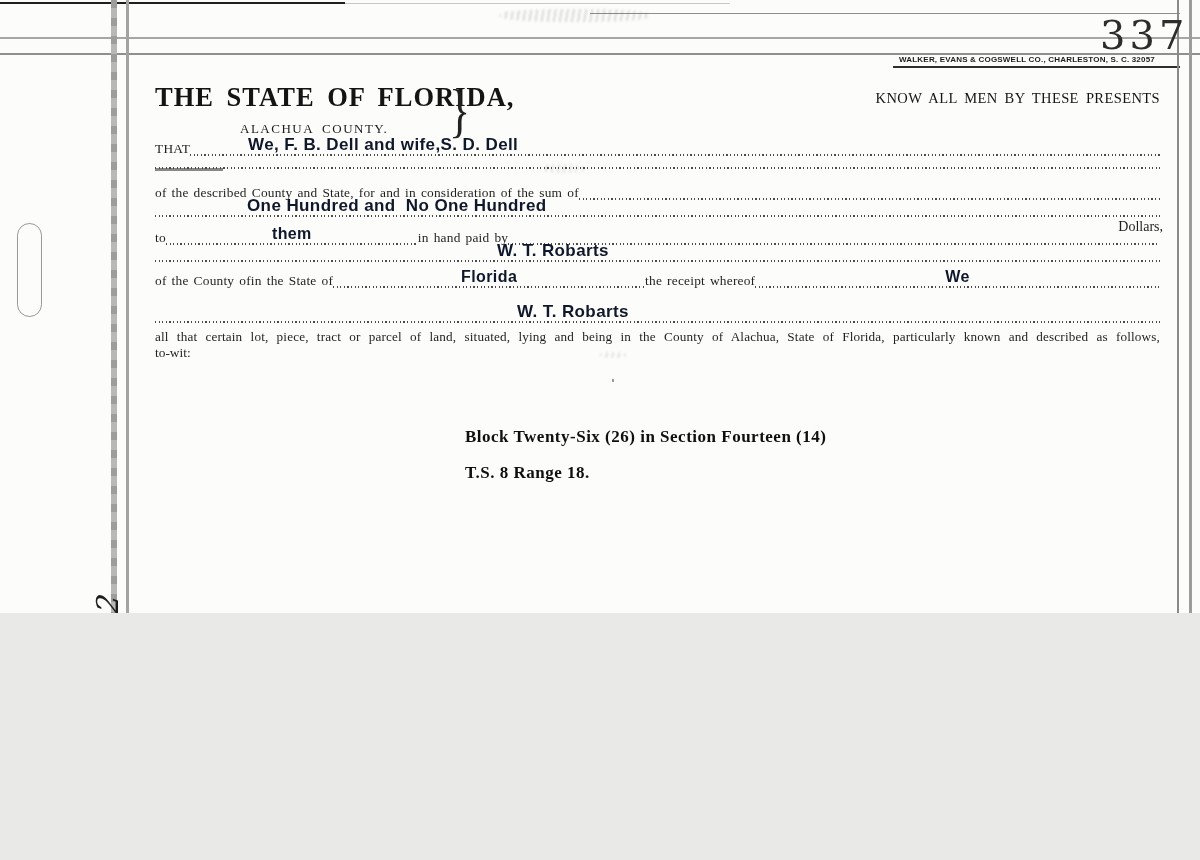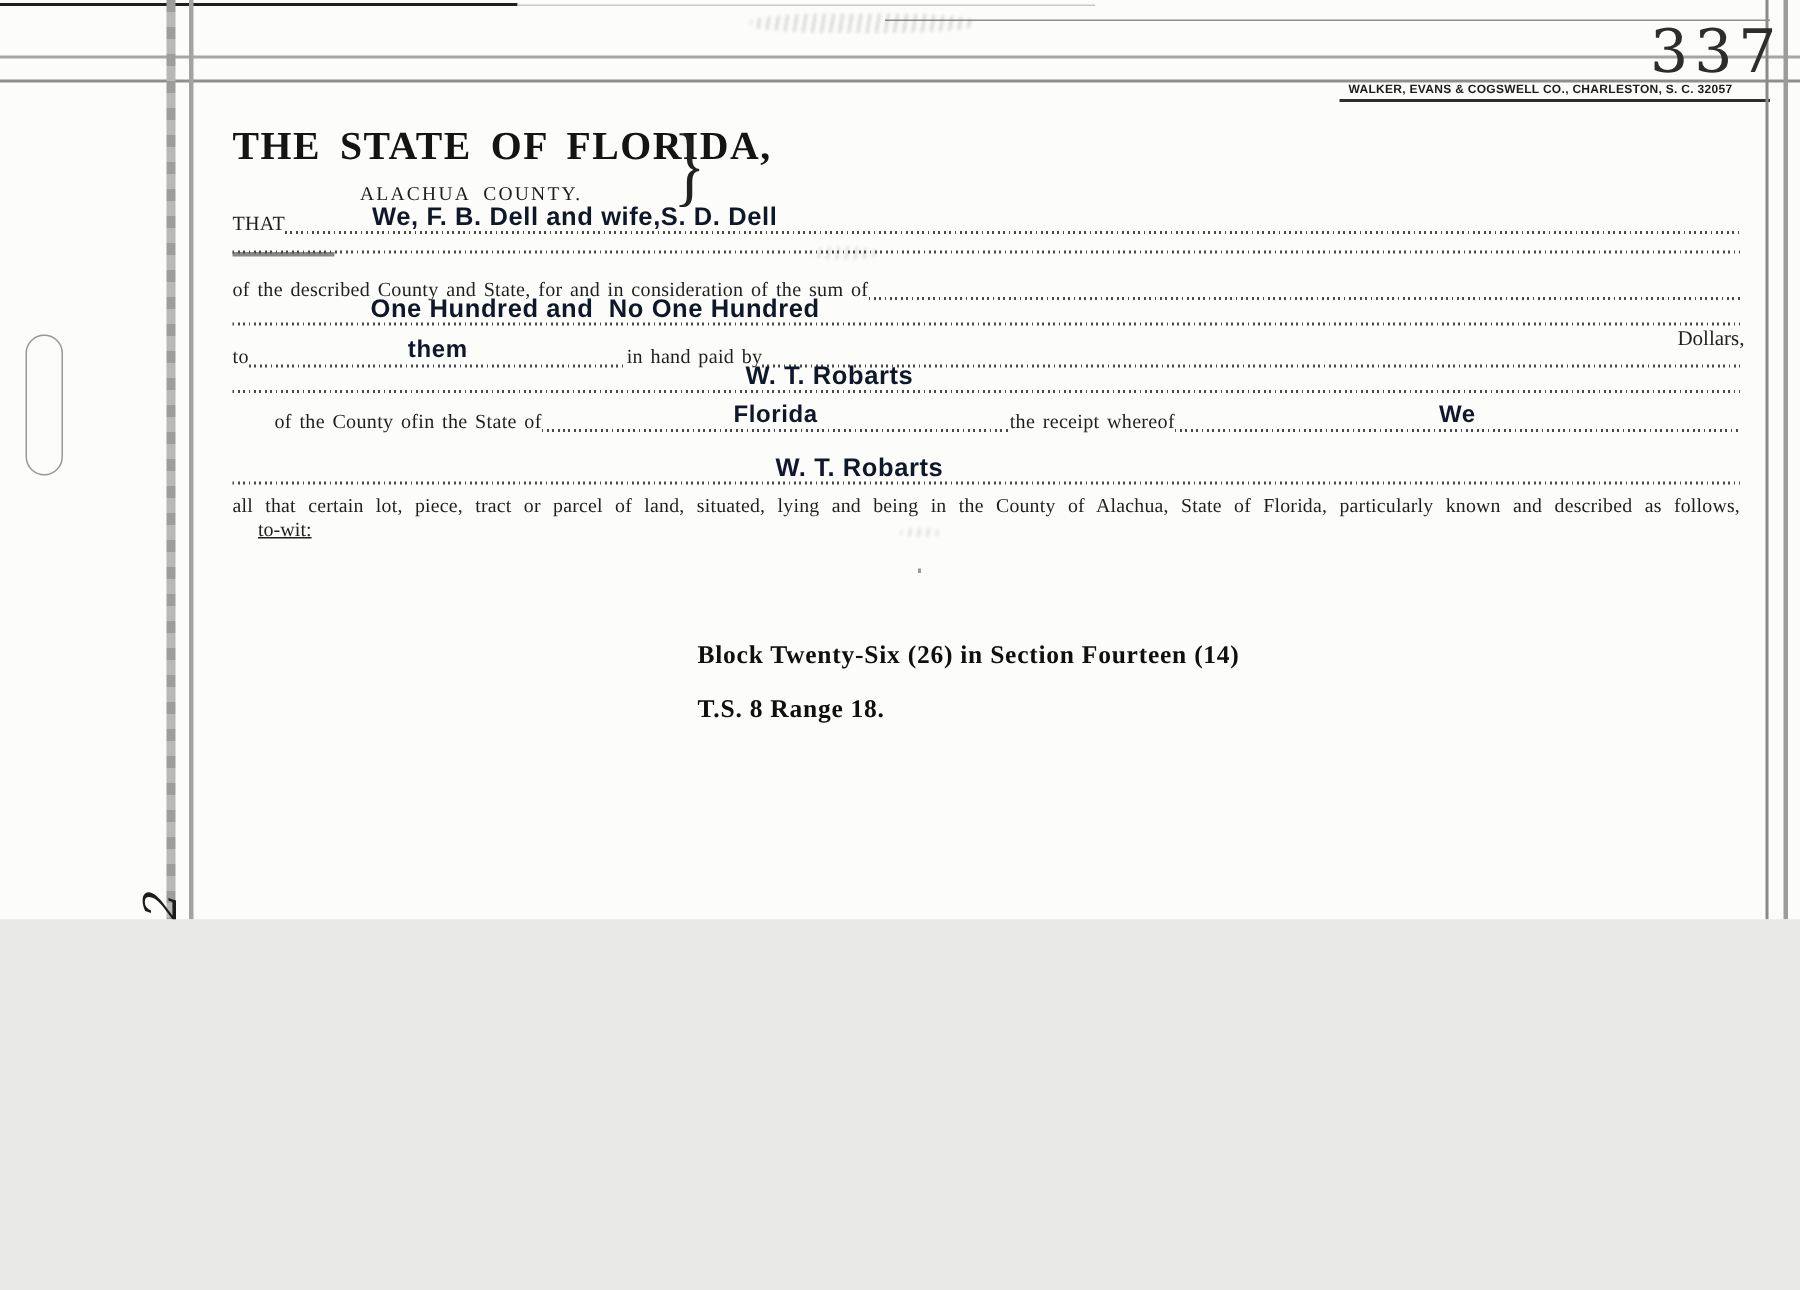--- a/index.html
+++ b/index.html
@@ -57,21 +57,21 @@
     position:absolute;top:121px;left:240px;font-size:13px;letter-spacing:1.5px;
     word-spacing:4px;color:#1c1c1c;
   }
   .dollars{position:absolute;top:219px;right:37px;font-size:14px;color:#1f1f1f;}
   
   .justpara{
     position:absolute;top:330px;left:155px;right:40px;
     font-size:13.2px;line-height:1;letter-spacing:.15px;
     text-align:justify;text-align-last:justify;color:#1f1f1f;
   }
-  .towit{position:absolute;top:345px;left:172px;font-size:13.4px;color:#1f1f1f;text-decoration:underline;}
+  .towit{position:absolute;top:345px;left:155px;font-size:13.4px;color:#1f1f1f;}
   .desc{
     position:absolute;left:465px;white-space:pre;line-height:1;
     font-family:Liberation Serif, serif;
     font-weight:700;font-size:17px;letter-spacing:.5px;color:#0f0f0f;
   }
   
   .hand{
     position:absolute;left:-112px;top:628px;width:440px;height:36px;
     transform:rotate(-90deg) skewX(-8deg);
     font-family:"DejaVu Serif",serif;font-style:italic;
@@ -109,20 +109,21 @@
   <div class="vline" style="left:126px;width:2.6px;background:#a3a3a1;"></div>
   <div class="vline" style="left:1177px;width:2px;background:#8a8a88;"></div>
   <div class="vline" style="left:1189px;width:3px;background:#9c9c9a;"></div>
 
   <div class="punch"></div>
 
   <div class="pagenum">337</div>
   <div class="credit">WALKER, EVANS &amp; COGSWELL CO., CHARLESTON, S. C.   32057</div>
   <div class="title">THE STATE OF FLORIDA,</div>
   <div class="brace">}</div>
+  <div class="presents">KNOW ALL MEN BY THESE PRESENTS</div>
   <div class="countyhead">ALACHUA COUNTY.</div>
 
   <div class="row" style="top:132px;height:26px;">
     <span class="pt">THAT</span>
     <span class="df">
       <span class="ty big" style="left:58px;">We, F. B. Dell and wife,S. D. Dell</span>
     </span>
   </div>
 
   <div class="row" style="top:158px;height:13px;">
@@ -150,21 +151,21 @@
     <span class="pt">in hand paid by</span>
     <span class="df"></span>
   </div>
 
   <div class="row" style="top:245px;height:19px;">
     <span class="df">
       <span class="ty big" style="left:342px;">W. T. Robarts</span>
     </span>
   </div>
 
-  <div class="row" style="top:271px;height:19px;margin-left:28px;">
+  <div class="row" style="top:271px;height:19px;">
     <span class="pt">of the County of</span>
     <span class="pt">in the State of</span>
     <span class="df fix" style="width:312px;">
       <span class="ty center">Florida</span>
     </span>
     <span class="pt">the receipt whereof</span>
     <span class="df">
       <span class="ty center">We</span>
     </span>
   </div>

